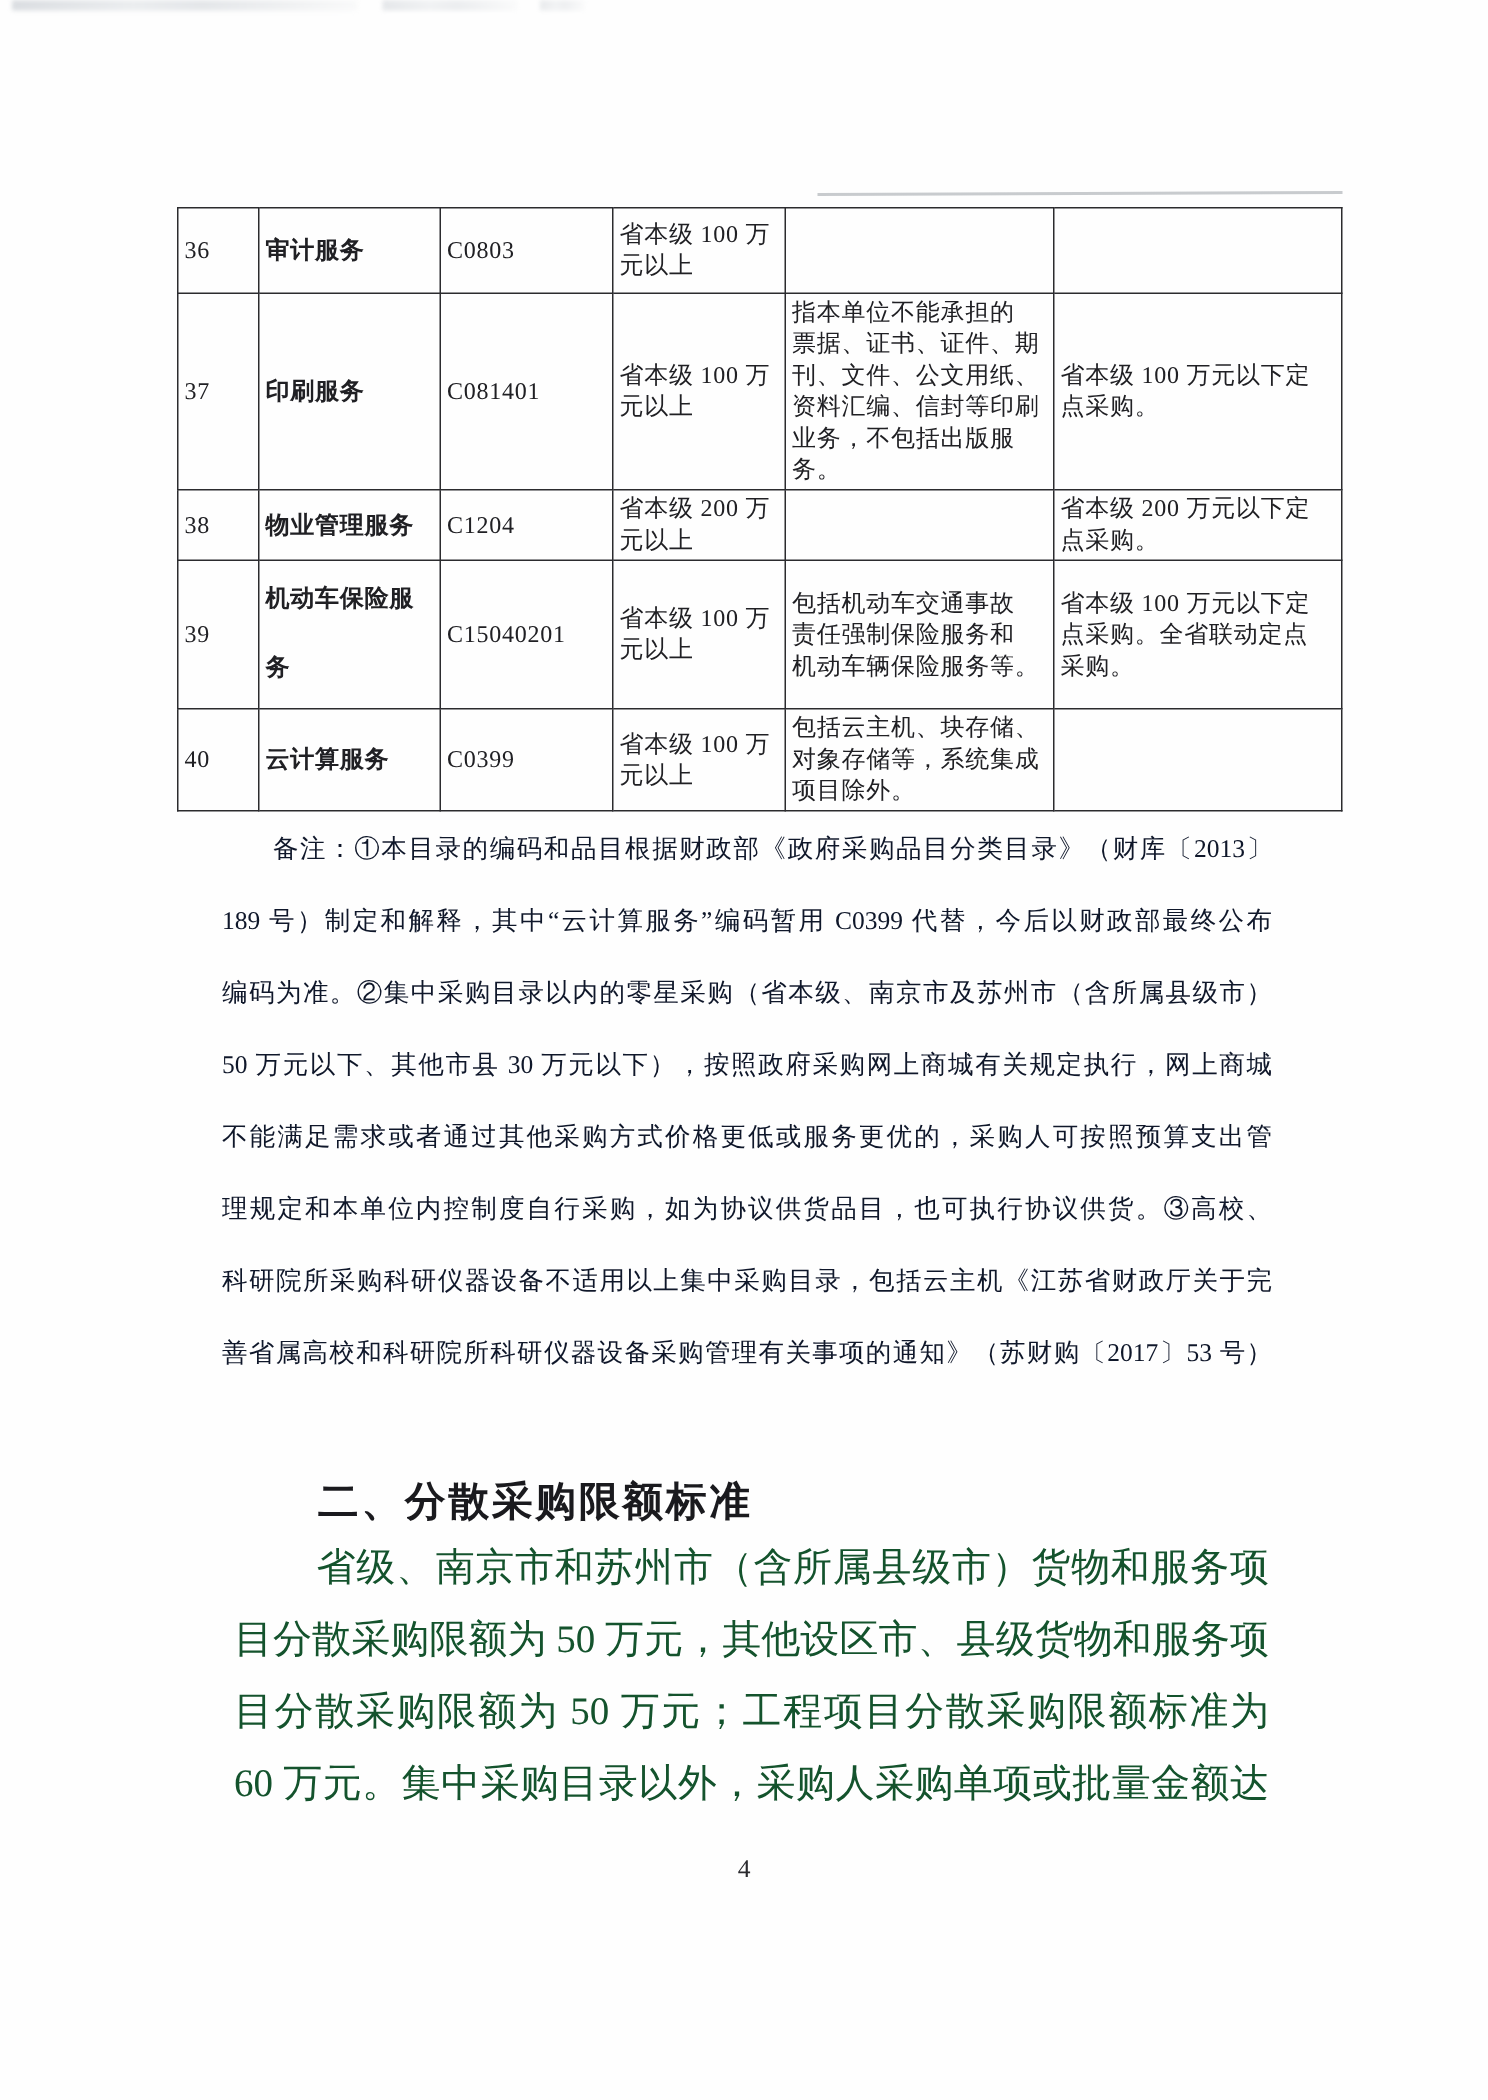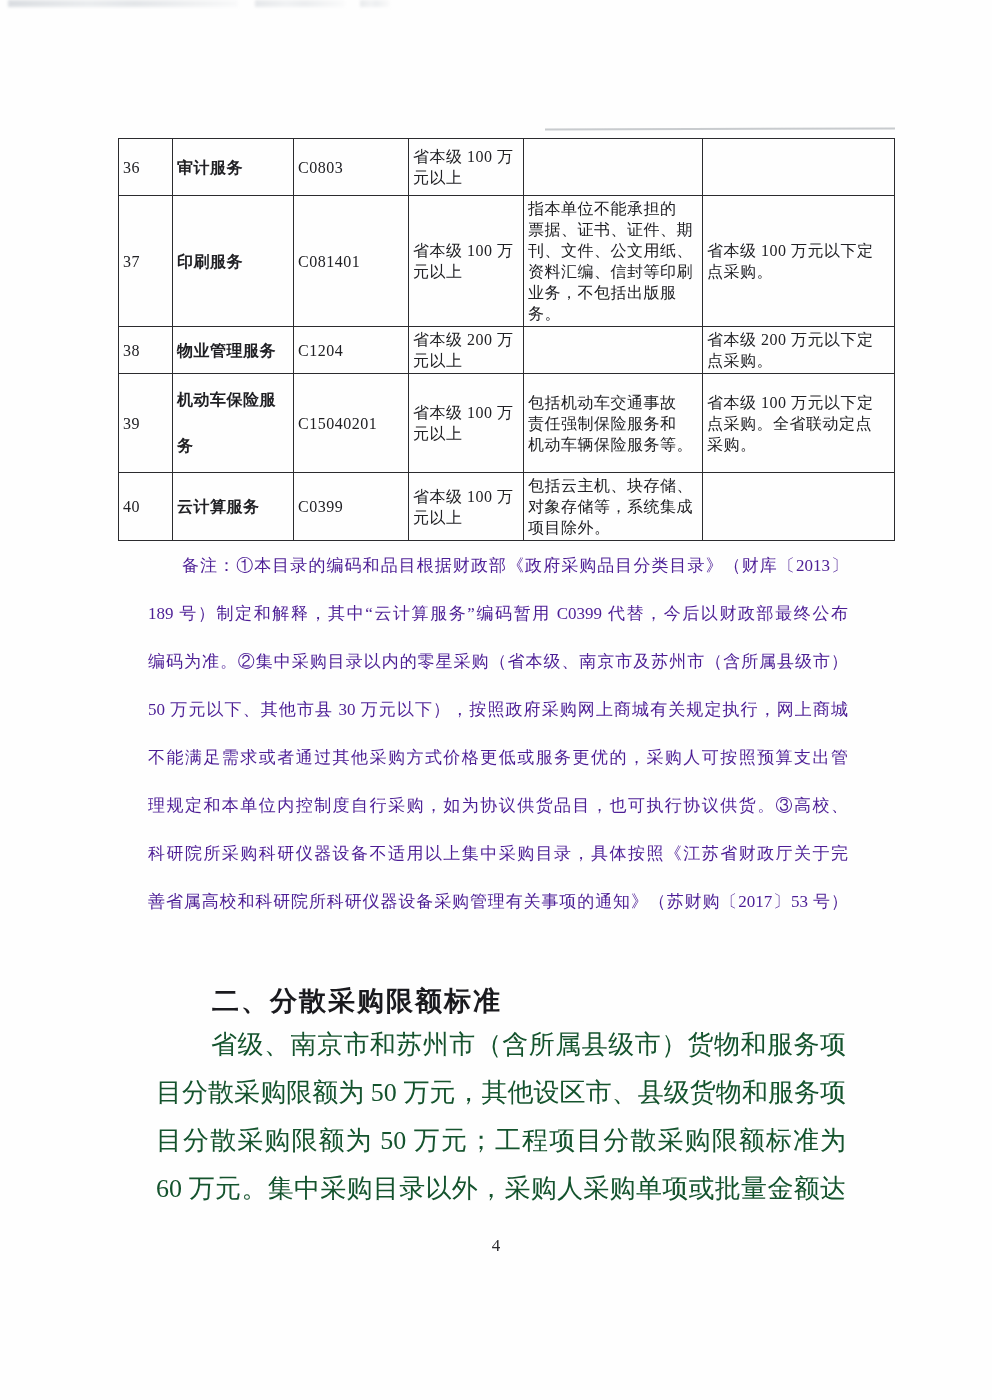--- a/index.html
+++ b/index.html
@@ -65,21 +65,21 @@
   td.cell-desc { padding-left: 7px; font-size: 15.5px; line-height: 20px; letter-spacing: 0.5px; }
   td.cell-note { padding-left: 8px; font-size: 15.5px; line-height: 20px; letter-spacing: 0.5px; }
   tr.row-39 td.cell-name { line-height: 46px; }
 
   
   .notes {
     position: absolute;
     left: 148px; top: 542px;
     width: 700px;
     font-size: 17px;
-    color: #4c1d95;
+    color: #0f172a;
   }
   .notes .nline { height: 48px; line-height: 48px; white-space: nowrap; }
   .indent-2ch { text-indent: 34px; }
   .stretch { text-align: justify; text-align-last: justify; white-space: normal !important; }
 
   
   .section-heading {
     position: absolute;
     left: 212px; top: 983px;
     margin: 0;
@@ -191,21 +191,21 @@
     </tbody>
   </table>
 
   <div class="notes">
     <div class="nline indent-2ch stretch">备注：①本目录的编码和品目根据财政部《政府采购品目分类目录》（财库〔2013〕</div>
     <div class="nline stretch">189 号）制定和解释，其中“云计算服务”编码暂用 C0399 代替，今后以财政部最终公布</div>
     <div class="nline stretch">编码为准。②集中采购目录以内的零星采购（省本级、南京市及苏州市（含所属县级市）</div>
     <div class="nline stretch">50 万元以下、其他市县 30 万元以下），按照政府采购网上商城有关规定执行，网上商城</div>
     <div class="nline stretch">不能满足需求或者通过其他采购方式价格更低或服务更优的，采购人可按照预算支出管</div>
     <div class="nline stretch">理规定和本单位内控制度自行采购，如为协议供货品目，也可执行协议供货。③高校、</div>
-    <div class="nline stretch">科研院所采购科研仪器设备不适用以上集中采购目录，具体按照《江苏省财政厅关于完</div>
+    <div class="nline stretch">科研院所采购科研仪器设备不适用以上集中采购目录，包括云主机《江苏省财政厅关于完</div>
     <div class="nline stretch">善省属高校和科研院所科研仪器设备采购管理有关事项的通知》（苏财购〔2017〕53 号）</div>
   </div>
 
   <h2 class="section-heading">二、分散采购限额标准</h2>
 
   <div class="para">
     <div class="pline indent-first stretch">省级、南京市和苏州市（含所属县级市）货物和服务项</div>
     <div class="pline stretch">目分散采购限额为 50 万元，其他设区市、县级货物和服务项</div>
     <div class="pline stretch">目分散采购限额为 50 万元；工程项目分散采购限额标准为</div>
     <div class="pline stretch">60 万元。集中采购目录以外，采购人采购单项或批量金额达</div>

